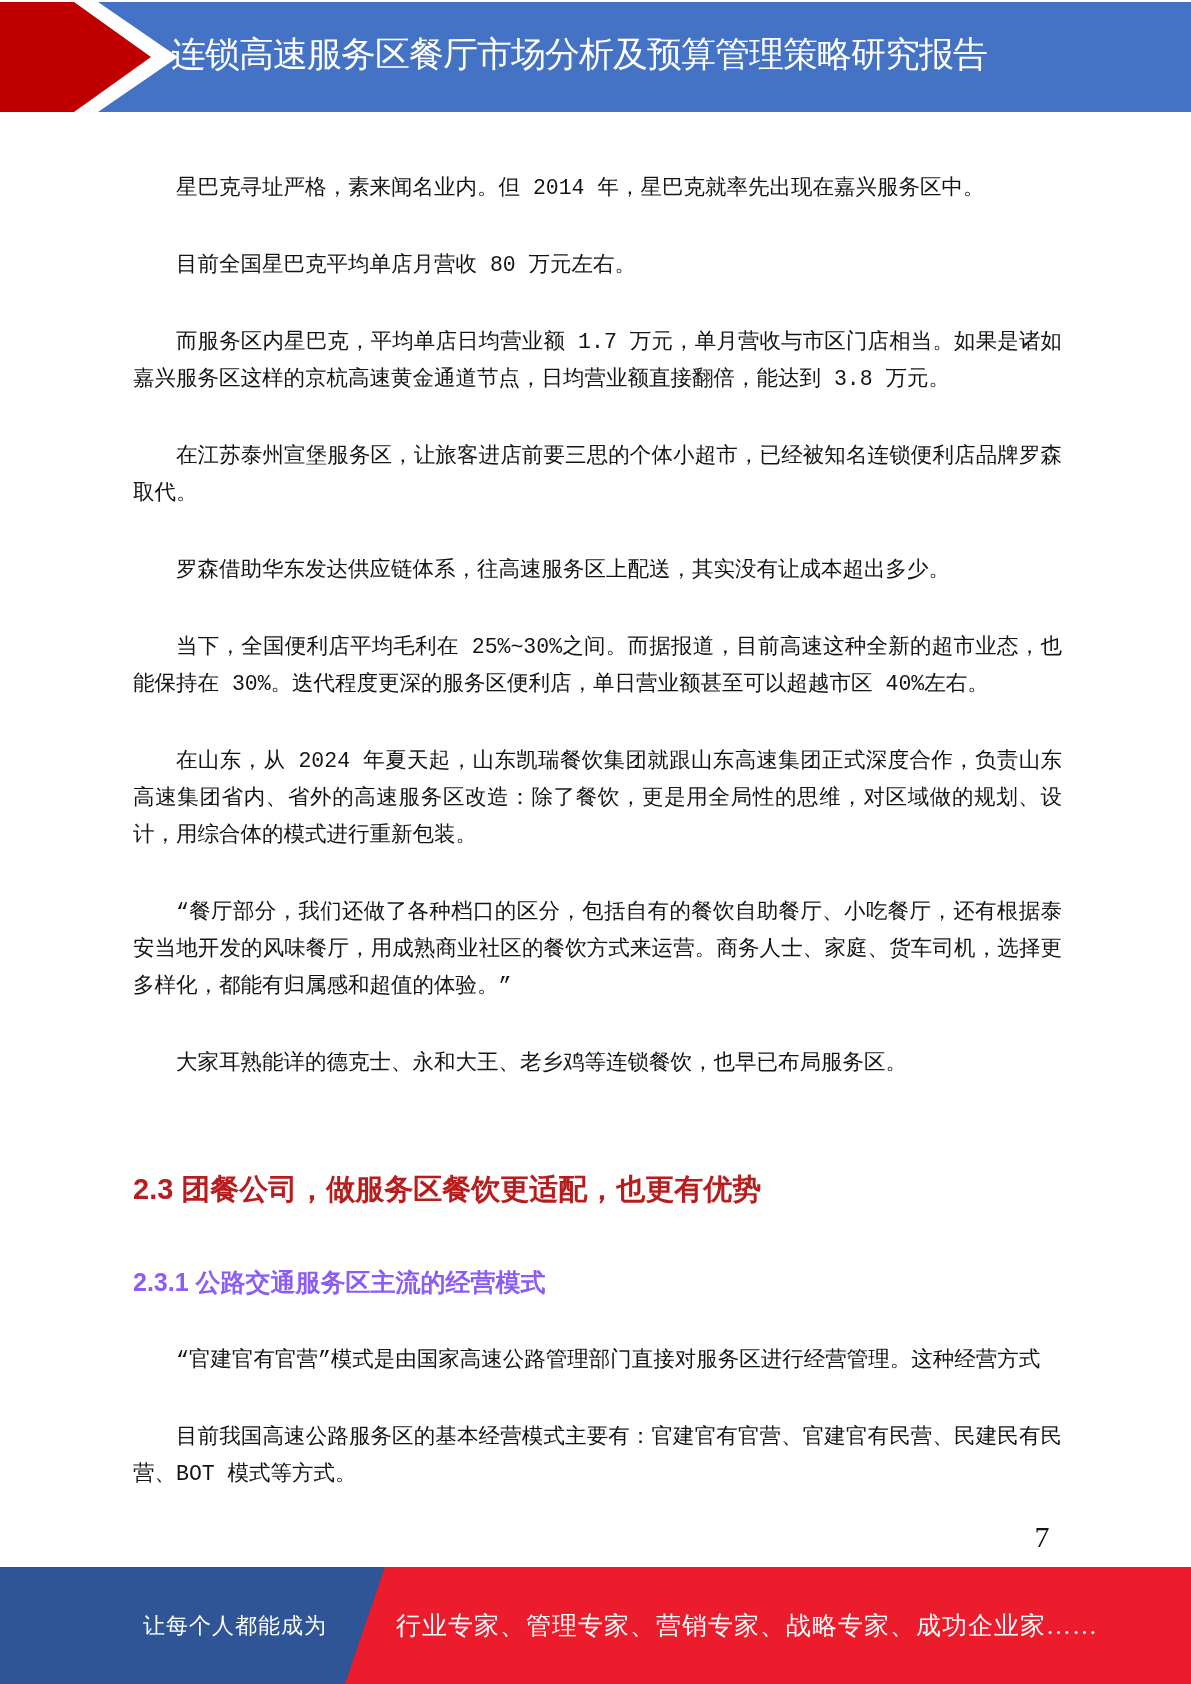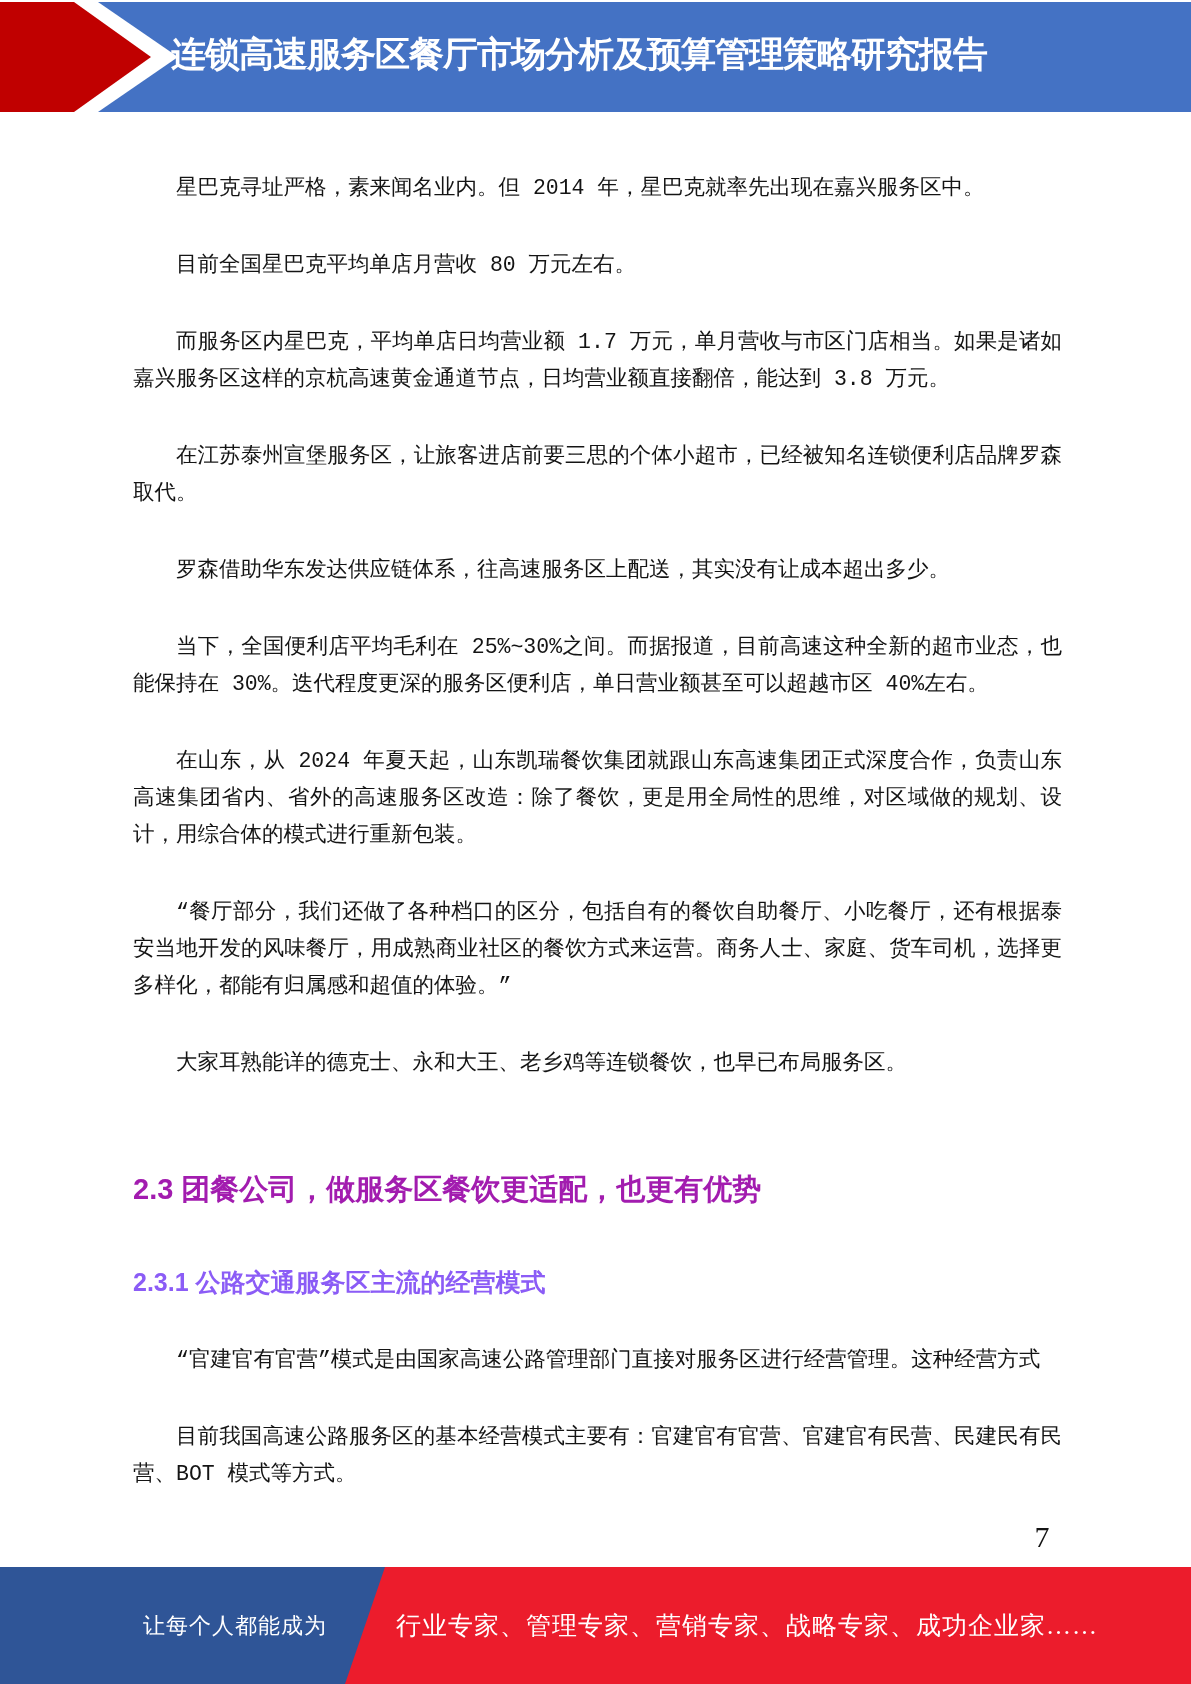--- a/index.html
+++ b/index.html
@@ -12,35 +12,35 @@
     font-family:"Liberation Serif","DejaVu Serif",serif;
     color:#141414;
   }
 
   
   .banner{position:absolute;top:0;left:0;width:1191px;height:114px;}
   .banner-svg{position:absolute;top:0;left:0;display:block;}
   .banner-title{
     position:absolute;left:171px;top:0;height:112px;line-height:108px;
     font-family:"Liberation Sans","DejaVu Sans",sans-serif;
-    font-weight:bold;font-size:35px;letter-spacing:-1px;color:#ffffff;
+    font-weight:normal;font-size:35px;letter-spacing:-1px;color:#ffffff;
     white-space:nowrap;
   }
 
   
   .content{position:absolute;left:133px;top:170px;width:929px;}
   .para{
     font-size:21.5px;line-height:37px;
     margin:0 0 40px 0;
     text-indent:43px;text-align:justify;font-family:Liberation Mono, monospace;
   }
   .h-major{
     margin:86px 0 0 0;
     font-family:"Liberation Sans","DejaVu Sans",sans-serif;
-    font-weight:bold;font-size:29px;line-height:42px;color:#a21caf;
+    font-weight:bold;font-size:29px;line-height:42px;color:#b91c1c;
     white-space:nowrap;
   }
   .h-minor{
     margin:52px 0 40px 0;
     font-family:"Liberation Sans","DejaVu Sans",sans-serif;
     font-weight:bold;font-size:25px;line-height:40px;color:#8b5cf6;
     white-space:nowrap;
   }
 
   

